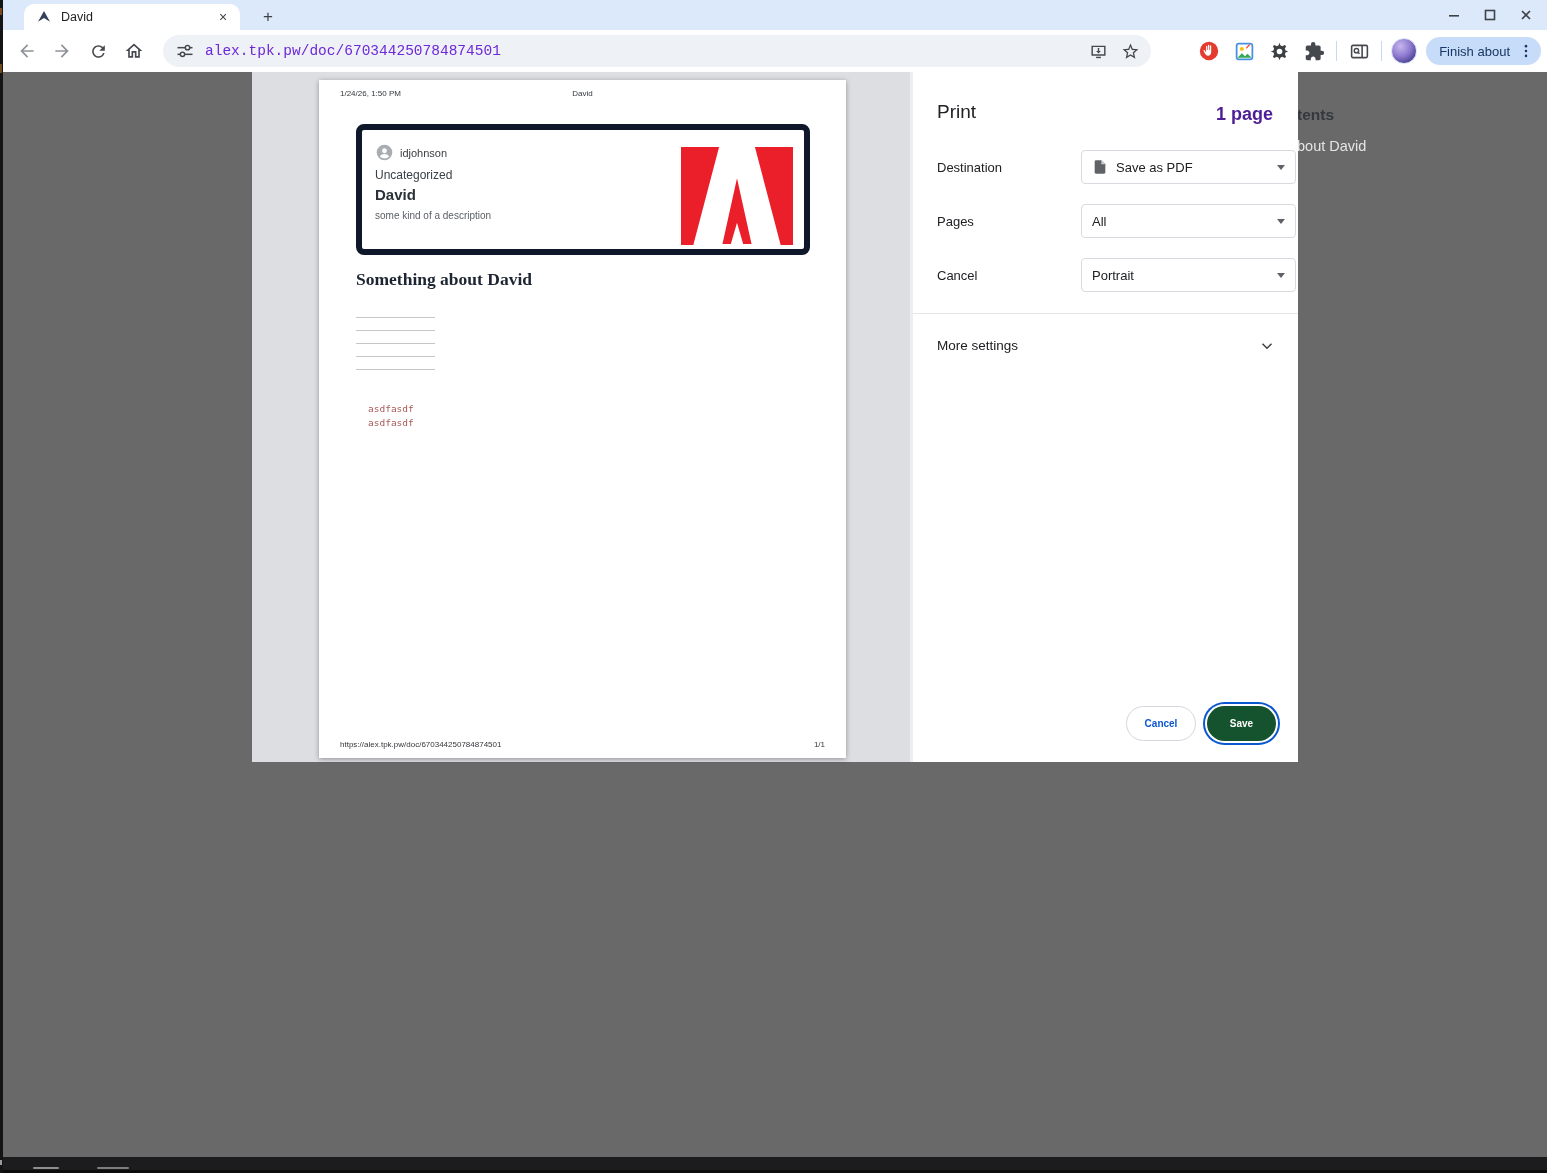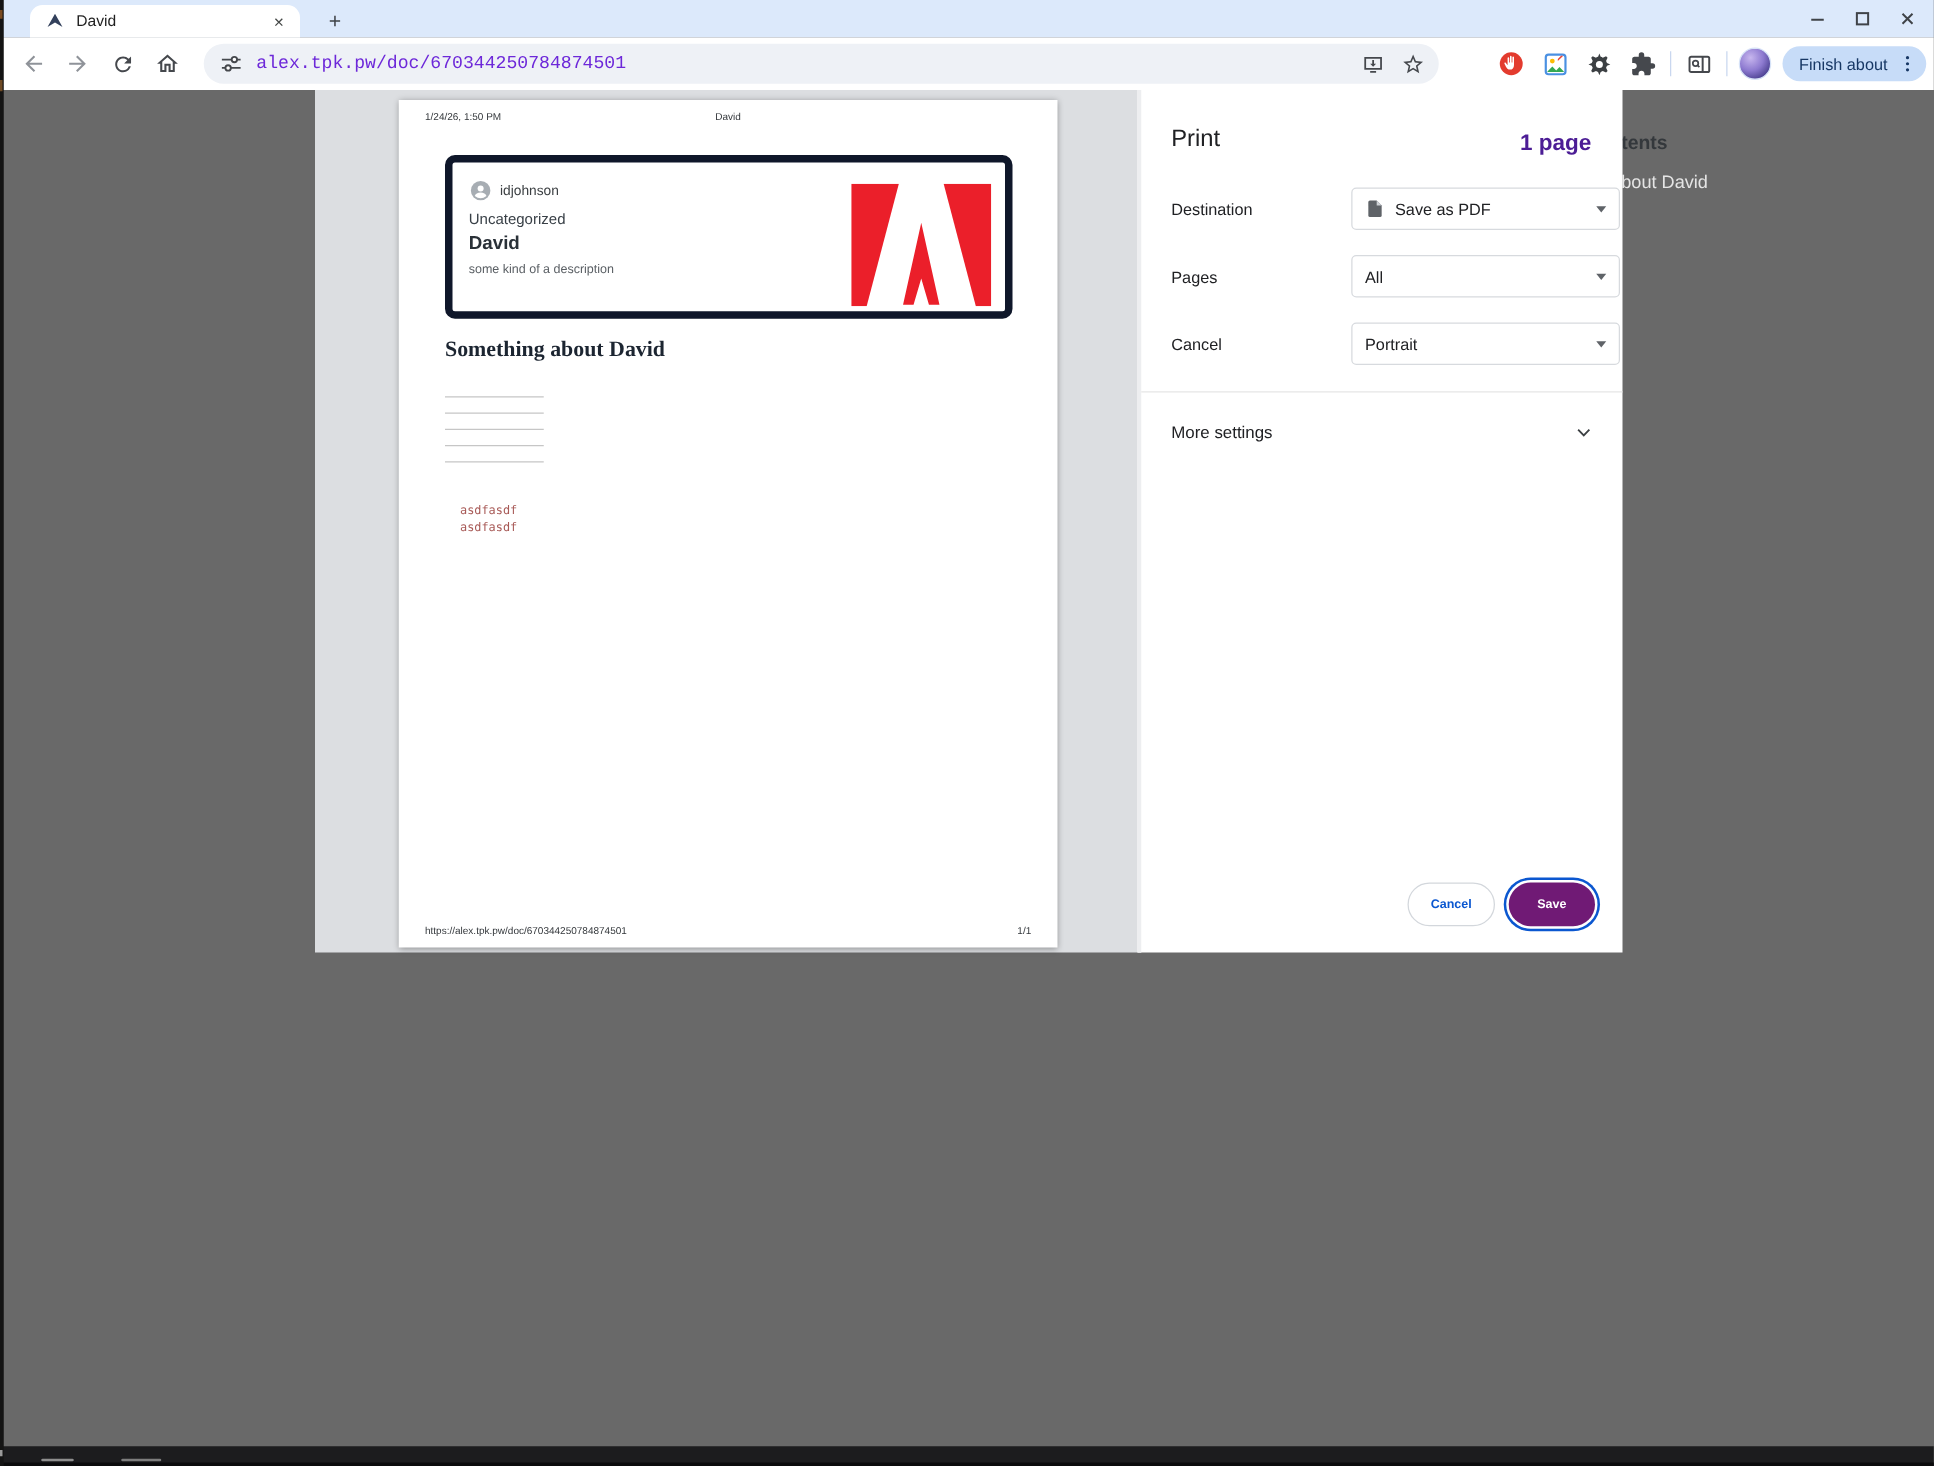--- a/index.html
+++ b/index.html
@@ -90,21 +90,21 @@
            border-left:4px solid transparent; border-right:4px solid transparent; border-top:5px solid #5f6368; }
   .doc-ico { width:16px; height:16px; display:flex; flex:0 0 auto; }
   .dlg-divider { position:absolute; left:0; right:0; top:241px; height:1px; background:#e6e6e6; }
   .more-row { position:absolute; left:0; right:0; top:260px; height:28px; }
   .more-label { position:absolute; left:24px; top:6px; font-size:13.5px; color:#202124; }
   .more-chevron { position:absolute; right:22px; top:5px; width:18px; height:18px; }
   .dlg-footer { position:absolute; right:22px; bottom:21px; display:flex; gap:11px; }
   .btn { height:35px; border-radius:18px; display:flex; align-items:center; justify-content:center;
          font-size:10px; font-weight:700; }
   .btn-cancel { width:70px; background:#fff; border:1px solid #d3d7dc; color:#0b57d0; }
-  .btn-save { width:69px; background:#701a75; color:#fff; box-shadow:0 0 0 2px #fff, 0 0 0 4px #0b57d0; }
+  .btn-save { width:69px; background:#14532d; color:#fff; box-shadow:0 0 0 2px #fff, 0 0 0 4px #0b57d0; }
 
   
   .taskbar { position:absolute; left:0; bottom:0; right:0; height:16px; background:#1c1c1e; border-bottom:3px solid #0b0b0c; z-index:55; }
   .tb-smudge1 { position:absolute; left:33px; top:10px; width:26px; height:2px; background:#8e8e8e; border-radius:1px; }
   .tb-smudge2 { position:absolute; left:97px; top:10px; width:32px; height:2px; background:#7d7d7d; border-radius:1px; }
 </style>
 </head>
 <body>
 
 <div class="left-strip">

